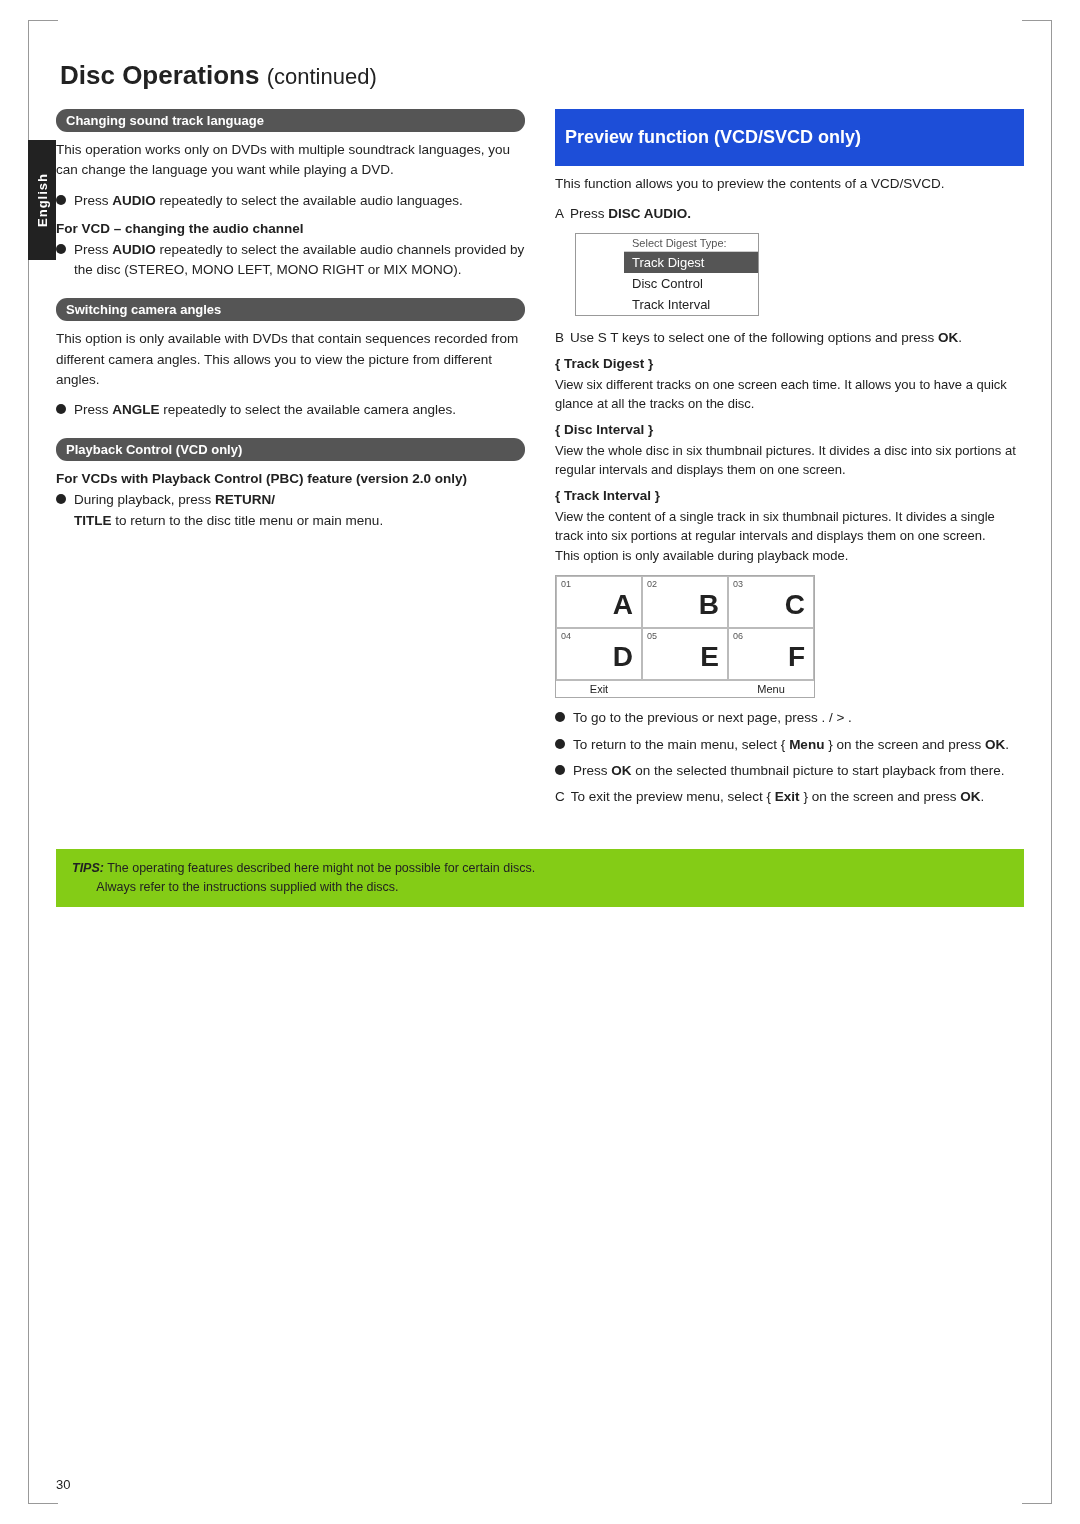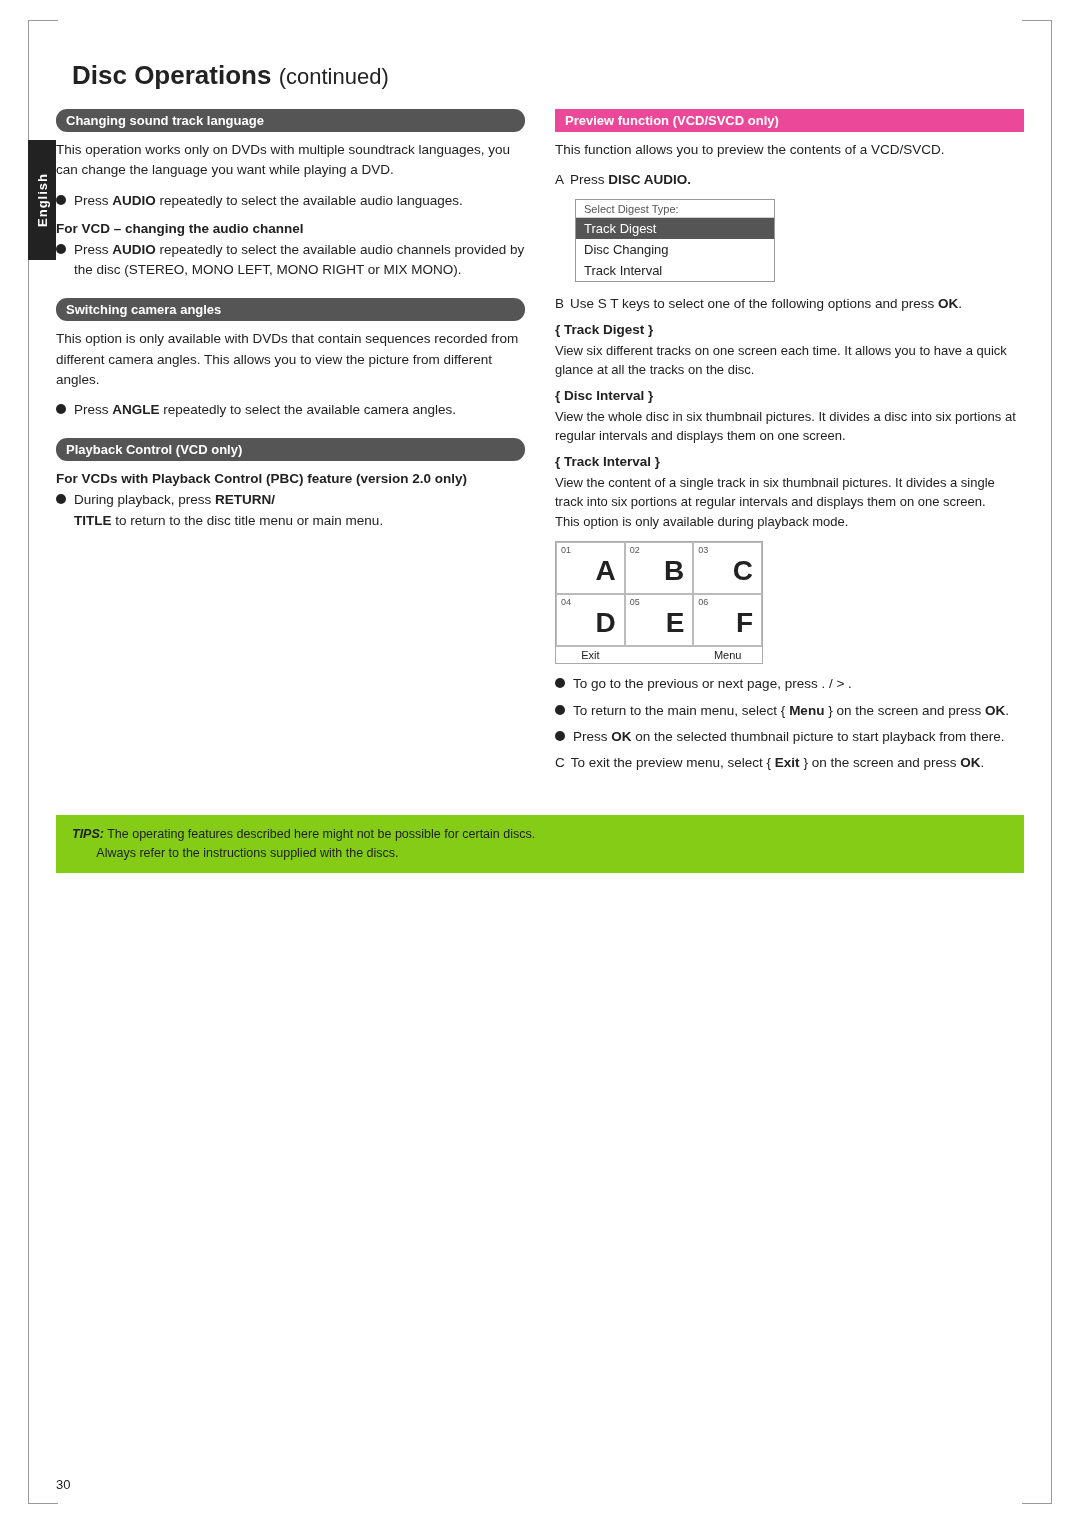--- a/index.html
+++ b/index.html
@@ -84,21 +84,21 @@
 
     .main-content {
       margin: 0 56px 0 56px;
       padding-top: 60px;
     }
 
     .page-title {
       font-size: 26px;
       font-weight: bold;
       margin-bottom: 18px;
-      margin-left: 16px;
+      margin-left: 4px;
     }
     .page-title span.continued {
       font-weight: normal;
       font-size: 22px;
     }
 
     .two-col {
       display: flex;
       gap: 30px;
     }
@@ -148,45 +148,46 @@
       font-size: 13.5px;
       margin: 10px 0 4px 0;
     }
 
     .section-gap {
       margin-bottom: 18px;
     }
 
     
     .preview-header {
-      background: #ec4899;
+      background: #1d4ed8;
       color: #fff;
-      font-size: 13px;
-      font-weight: bold;
-      padding: 4px 10px;
+      font-size: 18px;
+      font-weight: bold;
+      padding: 18px 10px;
       margin-bottom: 8px;
     }
 
     .step-item {
       display: flex;
       align-items: flex-start;
       margin-bottom: 8px;
       font-size: 13.5px;
       line-height: 1.5;
     }
     .step-letter {
       font-weight: normal;
       margin-right: 6px;
       flex-shrink: 0;
     }
 
     .digest-menu {
       border: 1px solid #999;
       margin: 6px 0 12px 20px;
-      width: 200px;
+      width: 184px;
+      padding-left: 48px;
     }
     .digest-menu-title {
       font-size: 11px;
       color: #555;
       padding: 3px 8px 2px 8px;
       border-bottom: 1px solid #ccc;
     }
     .digest-menu-item {
       font-size: 13px;
       padding: 3px 8px;
@@ -203,21 +204,21 @@
     .option-body {
       font-size: 13px;
       line-height: 1.5;
       margin-bottom: 8px;
     }
 
     
     .thumb-grid {
       border: 1px solid #aaa;
       margin: 10px 0;
-      width: 208px;
+      width: 260px;
     }
     .thumb-row {
       display: flex;
     }
     .thumb-cell {
       flex: 1;
       border: 1px solid #bbb;
       height: 52px;
       display: flex;
       flex-direction: column;
@@ -353,21 +354,21 @@
         </div>
 
         <div class="step-item">
           <span class="step-letter">A</span>
           <span>Press <strong>DISC AUDIO.</strong></span>
         </div>
 
         <div class="digest-menu">
           <div class="digest-menu-title">Select Digest Type:</div>
           <div class="digest-menu-item selected">Track Digest</div>
-          <div class="digest-menu-item">Disc Changing</div>
+          <div class="digest-menu-item">Disc Control</div>
           <div class="digest-menu-item">Track Interval</div>
         </div>
 
         <div class="step-item">
           <span class="step-letter">B</span>
           <span>Use  S  T  keys to select one of the following options and press <strong>OK</strong>.</span>
         </div>
 
         <div>
           <div class="option-header">

